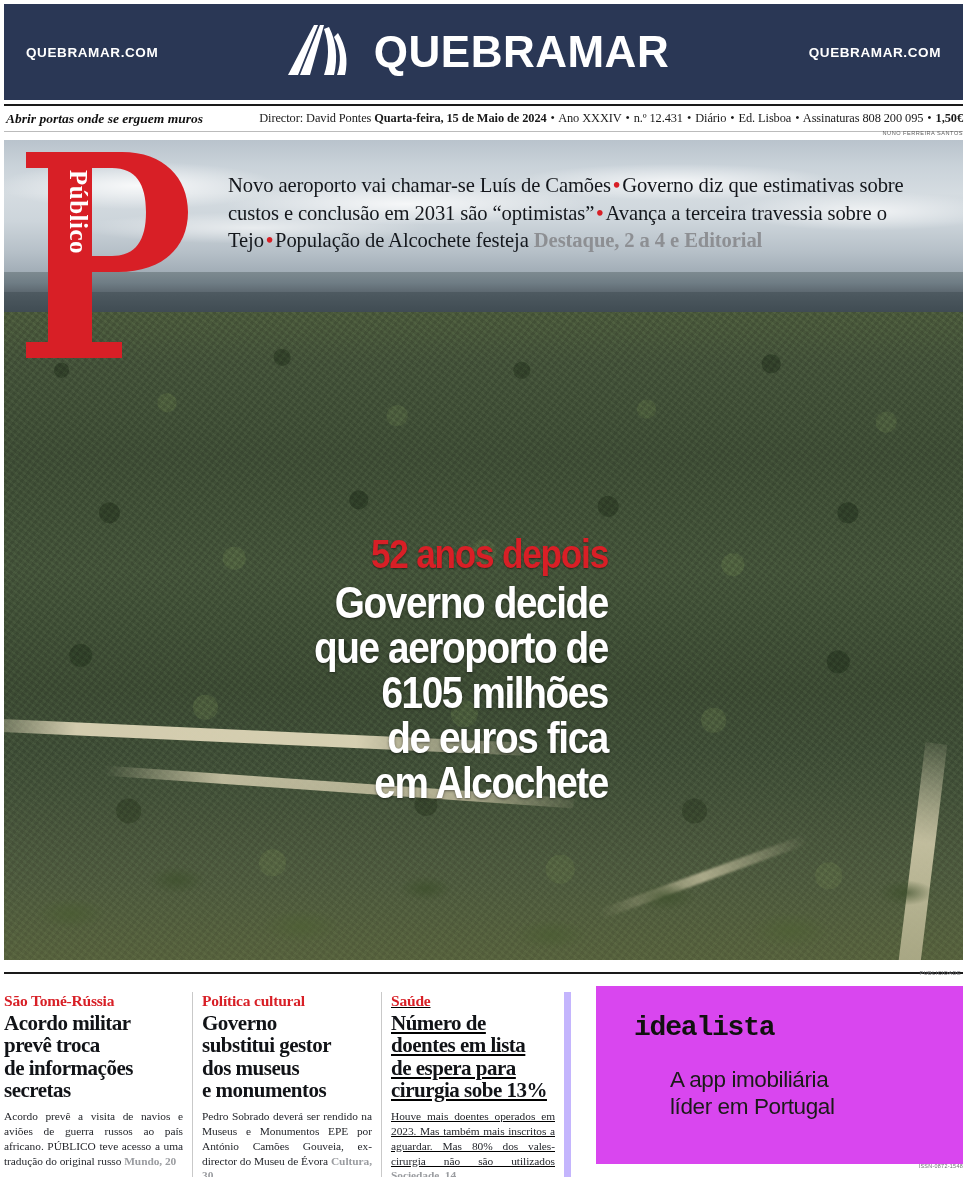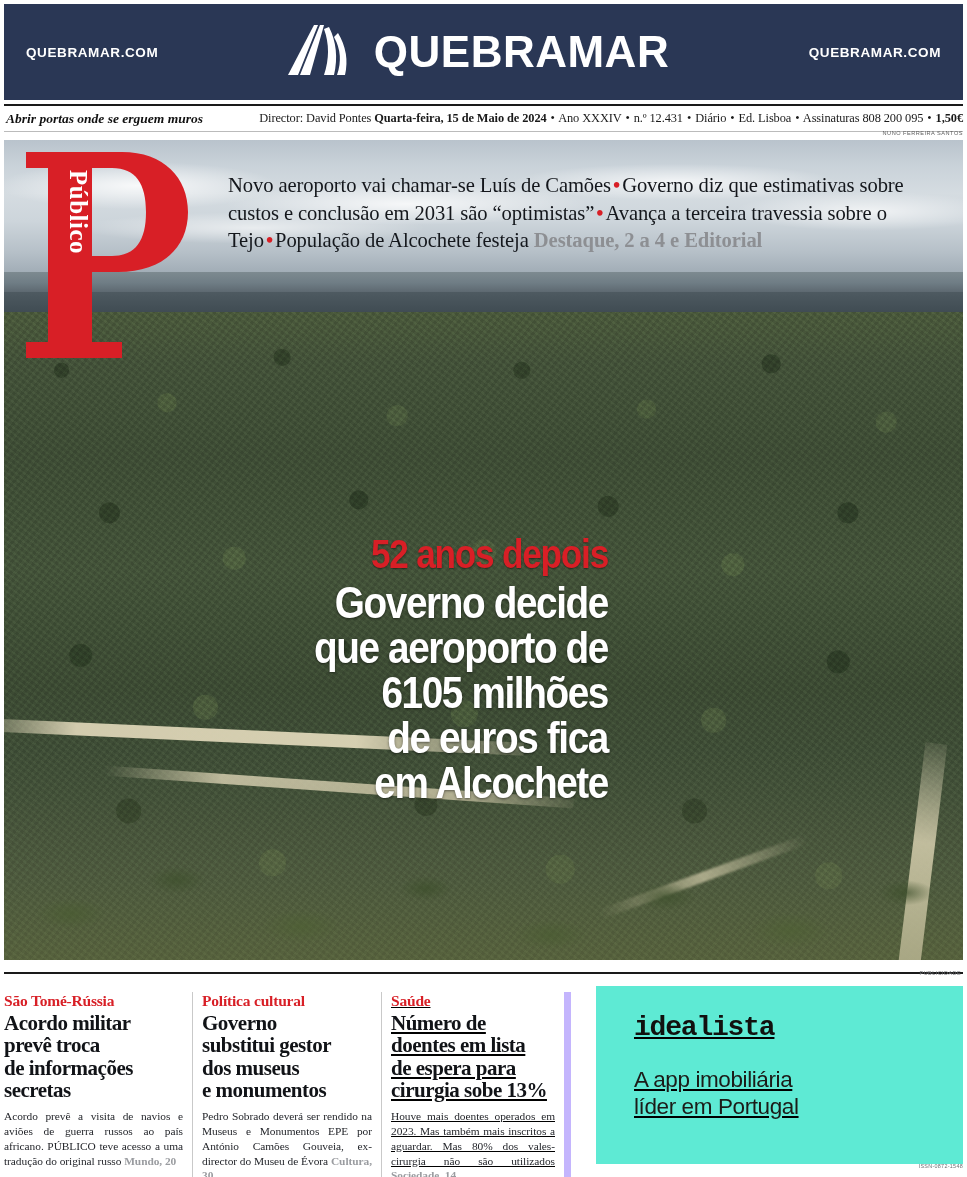--- a/index.html
+++ b/index.html
@@ -351,40 +351,40 @@
   }
   .lede .ref { color: #9a9ca0; font-weight: bold; }
 
   
   .adbox {
     position: absolute;
     left: 592px;
     top: 8px;
     width: 367px;
     height: 178px;
-    background: #5eead4;
+    background: #d946ef;
     box-sizing: border-box;
     padding: 28px 0 0 38px;
-    text-decoration: underline;
   }
   .ad-logo {
     font-family: "Liberation Mono", monospace;
     font-weight: bold;
     font-size: 28px;
     color: #11110f;
     letter-spacing: -1.2px;
     line-height: 1;
   }
   .ad-claim {
     margin-top: 24px;
     font-family: "Liberation Sans", sans-serif;
     font-size: 22.5px;
     line-height: 1.22;
     color: #1b1b18;
     letter-spacing: -0.4px;
+    margin-left: 36px;
   }
   .ad-claim span { display: block; }
   .ad-flag {
     position: absolute;
     right: 2px;
     top: -8px;
     font-family: "Liberation Sans", sans-serif;
     font-size: 5.4px;
     letter-spacing: 0.5px;
     color: #74767a;

